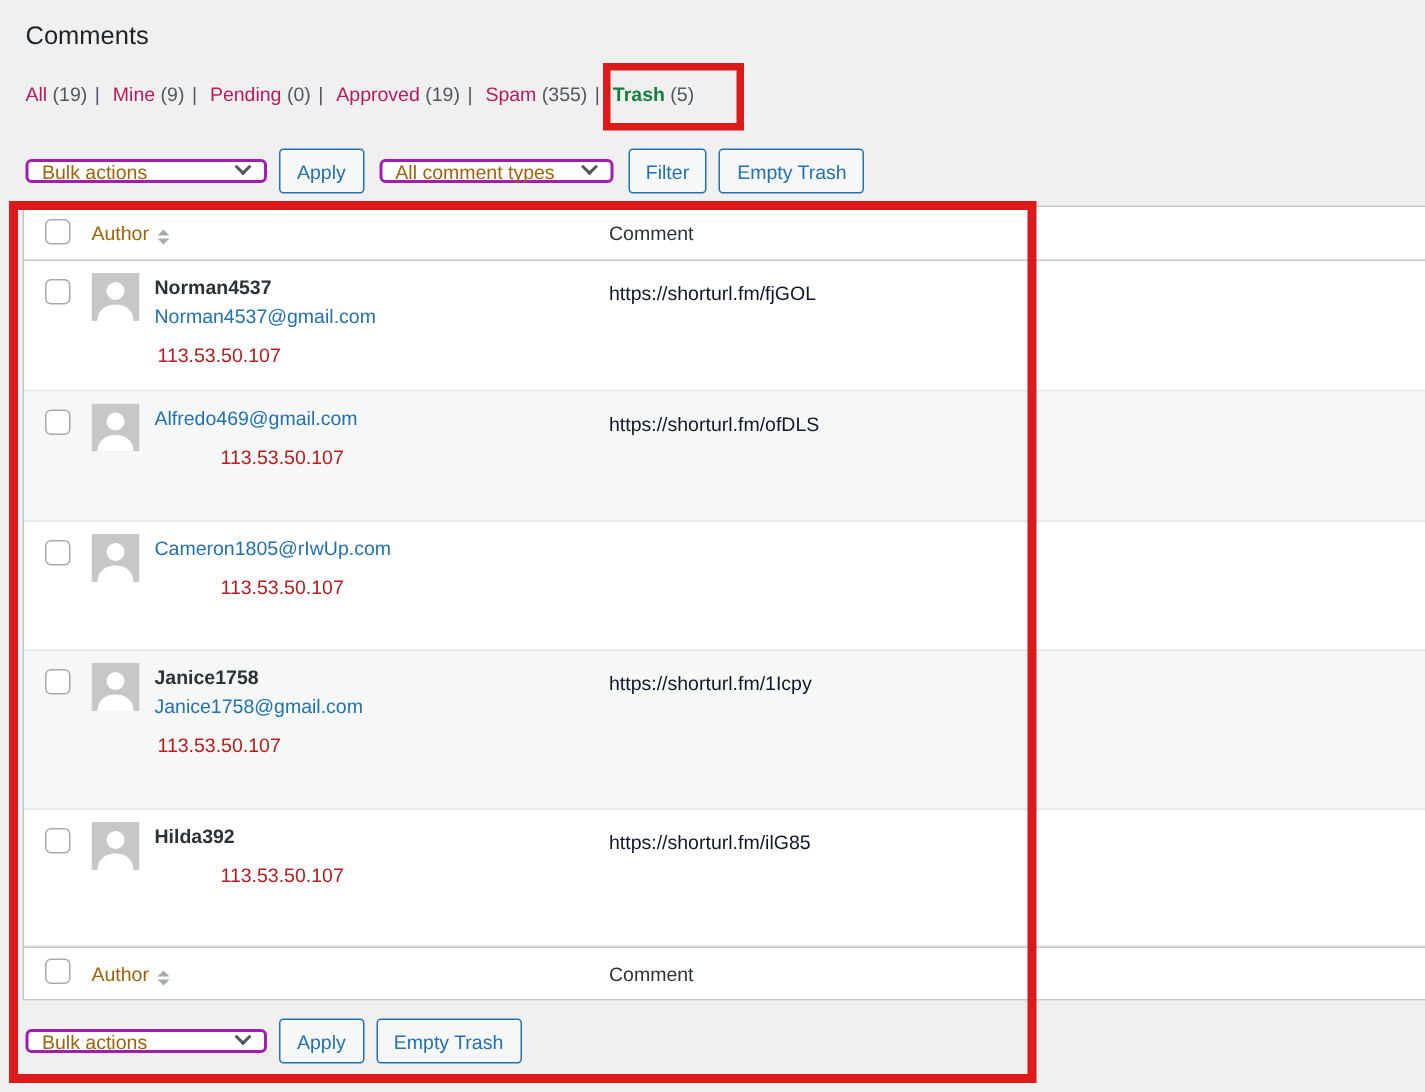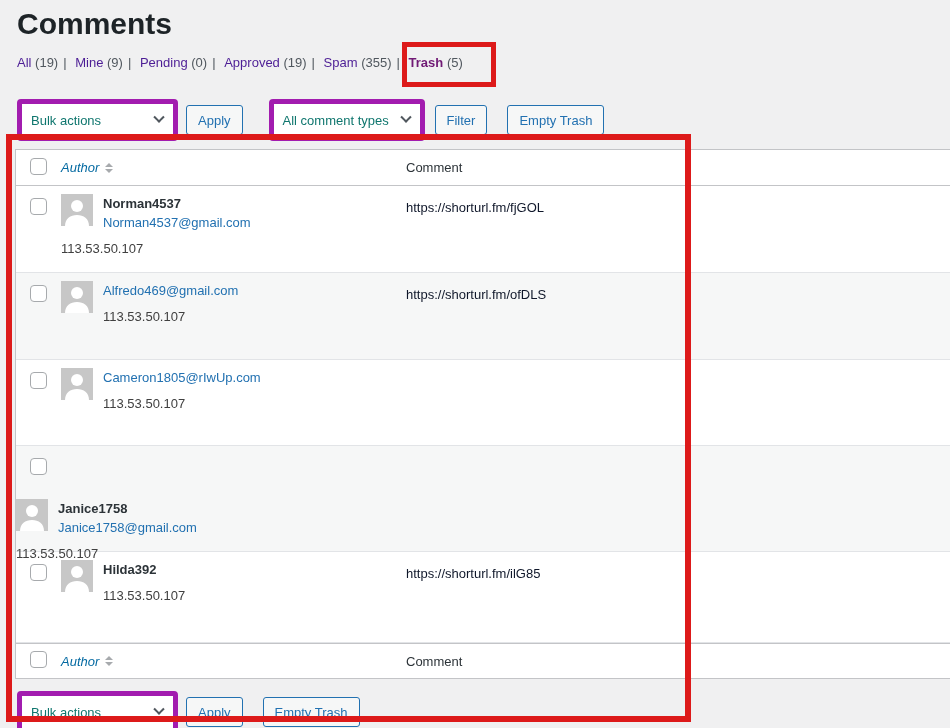--- a/index.html
+++ b/index.html
@@ -11,98 +11,98 @@
     color: #2c3338;
     position: relative;
     overflow: hidden;
   }
   a { text-decoration: none; cursor: pointer; }
 
   
   .wrap { padding-top: 9px; }
   h1.page-title {
     margin-left: 17px;
-    font-size: 30px;
-    font-weight: 700;
+    font-size: 17px;
+    font-weight: 400;
     color: #1d2327;
     line-height: 29px;
   }
 
   
   .subsubsub {
     list-style: none;
     margin: 17px 0 0 17px;
     font-size: 13px;
     line-height: 16px;
   }
   .subsubsub li { display: inline; }
-  .subsubsub a { color: #4c1d95; }
+  .subsubsub a { color: #be185d; }
   .subsubsub .count { color: #50575e; }
   .subsubsub .sep { color: #50575e; margin: 0 5px; }
-  .subsubsub li.current > a { color: #701a75; font-weight: 700; }
+  .subsubsub li.current > a { color: #15803d; font-weight: 700; }
 
   
   .tablenav { display: flex; align-items: center; }
   .tablenav.top { margin: 28px 0 0 17px; }
   .tablenav.bottom { margin: 12px 0 0 17px; }
   .wp-select {
     display: inline-flex;
     align-items: center;
     justify-content: space-between;
-    height: 42px;
-    background: #fff;
-    border: 5px solid #a21caf;
+    height: 16px;
+    background: #fff;
+    border: 2px solid #a21caf;
     border-radius: 4px;
-    color: #0f766e;
+    color: #a16207;
     padding: 0 10px 0 9px;
     cursor: pointer;
   }
   .wp-select .chev {
     width: 8px; height: 8px;
     border-right: 2px solid #50575e;
     border-bottom: 2px solid #50575e;
     transform: rotate(45deg) translate(-2px,-2px);
     margin-left: 12px;
   }
   .sel-bulk { width: 161px; margin-right: 8px; }
-  .sel-types { width: 156px; margin-left: 26px; margin-right: 10px; }
+  .sel-types { width: 156px; margin-left: 10px; margin-right: 10px; }
   .button {
     display: inline-flex;
     align-items: center;
     height: 30px;
     padding: 0 11px;
     background: #f6f7f7;
     border: 1px solid #2271b1;
     border-radius: 3px;
     color: #2271b1;
     font-size: 13px;
     cursor: pointer;
   }
-  .button + .button { margin-left: 20px; }
+  .button + .button { margin-left: 8px; }
 
   
   .list-table {
     margin: 8px 0 0 15px;
     background: #fff;
     border-top: 1px solid #c3c4c7;
     border-left: 1px solid #c3c4c7;
     width: calc(100% - 15px);
   }
   .thead-row, .tfoot-row {
     display: flex;
     align-items: center;
     height: 36px;
     background: #fff;
   }
   .thead-row { border-bottom: 1px solid #c3c4c7; }
   .tfoot-row { border-top: 1px solid #c3c4c7; border-bottom: 1px solid #c3c4c7; }
   .col-cb { width: 45px; flex: 0 0 45px; padding-left: 14px; }
   .col-author { width: 345px; flex: 0 0 345px; }
   .col-comment { flex: 1; }
-  .head-author-link { color: #0369a1; display: inline-flex; align-items: center; font-style: italic; }
+  .head-author-link { color: #a16207; display: inline-flex; align-items: flex-end; }
   .sort-icon { display: inline-flex; flex-direction: column; margin-left: 6px; }
   .sort-icon .tri-up {
     width: 0; height: 0;
     border-left: 4px solid transparent;
     border-right: 4px solid transparent;
     border-bottom: 4px solid #a7aaad;
     margin-bottom: 2px;
   }
   .sort-icon .tri-down {
     width: 0; height: 0;
@@ -111,41 +111,41 @@
     border-top: 4px solid #a7aaad;
   }
   .head-comment { color: #2c3338; }
 
   .row { display: flex; align-items: stretch; border-bottom: 1px solid #e2e4e7; }
   .row:nth-of-type(odd)  { background: #f6f7f7; }
   .row:nth-of-type(even) { background: #fff; }
   .row.r1 { height: 87px; }
   .row.r2 { height: 87px; }
   .row.r3 { height: 86px; }
-  .row.r4 { height: 106px; flex-direction: column; }
+  .row.r4 { height: 106px; }
   .row.r5 { height: 91px; }
   .row .col-cb { padding-top: 12px; }
   .row .col-author { padding-top: 8px; }
   .row .col-comment { padding-top: 12px; }
 
   input.cb {
     -webkit-appearance: none;
     appearance: none;
     width: 17px; height: 17px;
     background: #fff;
     border: 1px solid #a7aaad;
     border-radius: 4px;
     cursor: pointer;
     display: inline-block;
   }
 
   .avatar { float: left; width: 32px; height: 32px; margin-right: 10px; }
   .author-name { font-weight: 700; color: #2c3338; line-height: 19px; }
   .author-email { display: block; color: #2271b1; line-height: 19px; }
-  .author-ip { display: inline-block; color: #404040; line-height: 19px; margin-top: 7px; }
+  .author-ip { display: inline-block; color: #b91c1c; line-height: 19px; margin-top: 7px; margin-left: 44px; }
   .comment-link { color: #0f172a; line-height: 19px; }
 
   
   .annotation { position: absolute; pointer-events: none; z-index: 50; }
   .annotation.trash-box { left: 402px; top: 42px; width: 94px; height: 45px; border: 5px solid #dd1a1a; }
   .annotation.table-box { left: 6px; top: 134px; width: 685px; height: 588px; border: 6px solid #dd1a1a; }
 </style>
 </head>
 <body>
 
@@ -239,20 +239,21 @@
       <div class="col-author">
         <span class="avatar"><svg width="32" height="32" viewBox="0 0 32 32">
               <rect width="32" height="32" fill="#c7c7c7"></rect>
               <circle cx="16" cy="12" r="6" fill="#fff"></circle>
               <path d="M4 32c0-7.2 5.4-11 12-11s12 3.8 12 11z" fill="#fff"></path>
             </svg></span>
         <div class="author-name">Janice1758</div>
         <a class="author-email">Janice1758@gmail.com</a>
         <a class="author-ip">113.53.50.107</a>
       </div>
+      <div class="col-comment"><a class="comment-link">https://shorturl.fm/1Icpy</a></div>
     </div>
 
     <div class="row r5">
       <div class="col-cb"><input type="checkbox" class="cb" style=""></div>
       <div class="col-author">
         <span class="avatar"><svg width="32" height="32" viewBox="0 0 32 32">
               <rect width="32" height="32" fill="#c7c7c7"></rect>
               <circle cx="16" cy="12" r="6" fill="#fff"></circle>
               <path d="M4 32c0-7.2 5.4-11 12-11s12 3.8 12 11z" fill="#fff"></path>
             </svg></span>

